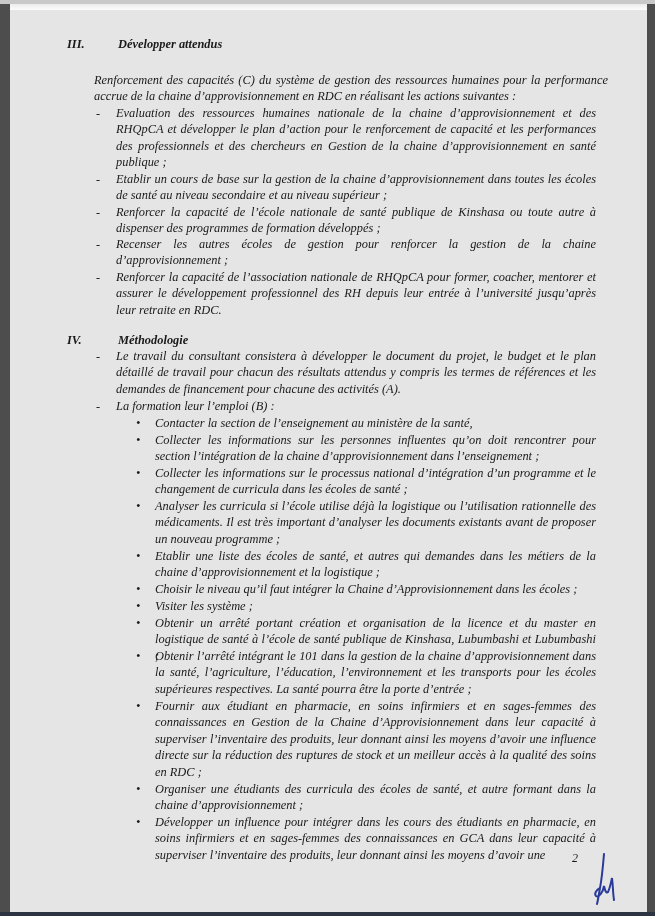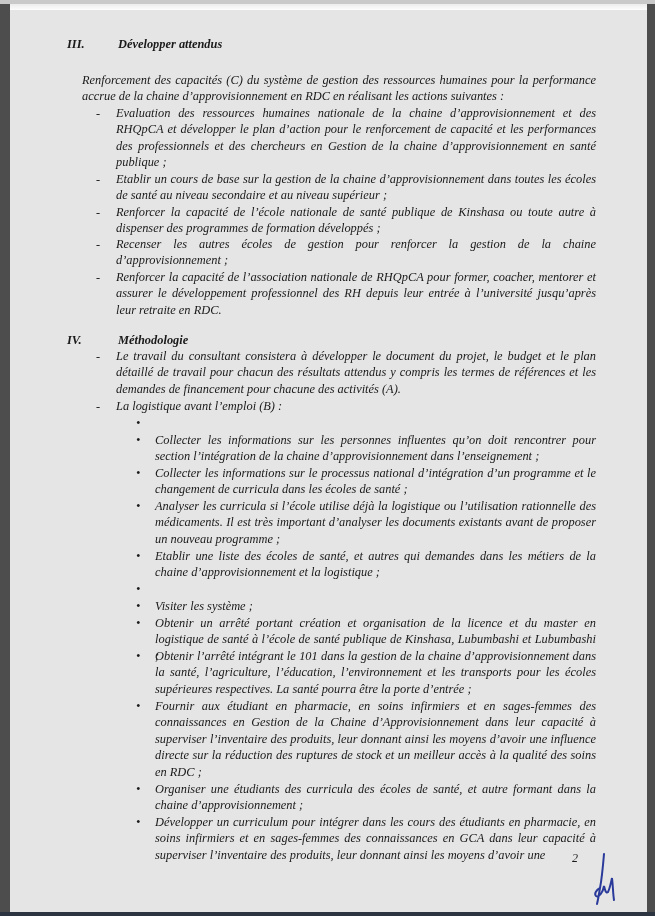--- a/index.html
+++ b/index.html
@@ -42,21 +42,21 @@
 
 <div class="page">
   <div class="page-top-shade"></div>
   <div class="content">
 
     <div class="section-head" style="left:57px; top:32px; width:400px;">
       <span class="num">III.</span>
       <span class="title">Développer attendus</span>
     </div>
 
-    <div class="para" style="left:72px; top:68px; width:514px;">Renforcement des capacités (C) du système de gestion des ressources humaines pour la performance accrue de la chaine d’approvisionnement en RDC en réalisant les actions suivantes :</div>
+    <div class="para" style="left:84px; top:68px; width:514px;">Renforcement des capacités (C) du système de gestion des ressources humaines pour la performance accrue de la chaine d’approvisionnement en RDC en réalisant les actions suivantes :</div>
 
     <div class="item" style="left:106px; top:101px; width:480px;">
       <span class="marker" style="left:-20px;">-</span>
       <span>Evaluation des ressources humaines nationale de la chaine d’approvisionnement et des RHQpCA et développer le plan d’action pour le renforcement de capacité et les performances des professionnels et des chercheurs en Gestion de la chaine d’approvisionnement en santé publique ;</span>
     </div>
     <div class="item" style="left:106px; top:167px; width:480px;">
       <span class="marker" style="left:-20px;">-</span>
       <span>Etablir un cours de base sur la gestion de la chaine d’approvisionnement dans toutes les écoles de santé au niveau secondaire et au niveau supérieur ;</span>
     </div>
     <div class="item" style="left:106px; top:200px; width:480px;">
@@ -76,44 +76,46 @@
       <span class="num">IV.</span>
       <span class="title">Méthodologie</span>
     </div>
 
     <div class="item" style="left:106px; top:344px; width:480px;">
       <span class="marker" style="left:-20px;">-</span>
       <span>Le travail du consultant consistera à développer le document du projet, le budget et le plan détaillé de travail pour chacun des résultats attendus y compris les termes de références et les demandes de financement pour chacune des activités (A).</span>
     </div>
     <div class="item" style="left:106px; top:394px; width:480px;">
       <span class="marker" style="left:-20px;">-</span>
-      <span>La logistique avant l’emploi (B) :</span>
+      <span>La formation leur l’emploi (B) :</span>
     </div>
 
     <div class="item" style="left:145px; top:411px; width:441px;">
       <span class="marker" style="left:-19px;">•</span>
+      <span>Contacter la section de l’enseignement au ministère de la santé,</span>
     </div>
     <div class="item" style="left:145px; top:428px; width:441px;">
       <span class="marker" style="left:-19px;">•</span>
       <span>Collecter les informations sur les personnes influentes qu’on doit rencontrer pour section l’intégration de la chaine d’approvisionnement dans l’enseignement ;</span>
     </div>
     <div class="item" style="left:145px; top:461px; width:441px;">
       <span class="marker" style="left:-19px;">•</span>
       <span>Collecter les informations sur le processus national d’intégration d’un programme et le changement de curricula dans les écoles de santé ;</span>
     </div>
     <div class="item" style="left:145px; top:494px; width:441px;">
       <span class="marker" style="left:-19px;">•</span>
       <span>Analyser les curricula si l’école utilise déjà la logistique ou l’utilisation rationnelle des médicaments. Il est très important d’analyser les documents existants avant de proposer un nouveau programme ;</span>
     </div>
     <div class="item" style="left:145px; top:544px; width:441px;">
       <span class="marker" style="left:-19px;">•</span>
       <span>Etablir une liste des écoles de santé, et autres qui demandes dans les métiers de la chaine d’approvisionnement et la logistique ;</span>
     </div>
     <div class="item" style="left:145px; top:577px; width:441px;">
       <span class="marker" style="left:-19px;">•</span>
+      <span>Choisir le niveau qu’il faut intégrer la Chaine d’Approvisionnement dans les écoles ;</span>
     </div>
     <div class="item" style="left:145px; top:594px; width:441px;">
       <span class="marker" style="left:-19px;">•</span>
       <span>Visiter les système ;</span>
     </div>
     <div class="item" style="left:145px; top:611px; width:441px;">
       <span class="marker" style="left:-19px;">•</span>
       <span>Obtenir un arrêté portant création et organisation de la licence et du master en logistique de santé à l’école de santé publique de Kinshasa, Lubumbashi et Lubumbashi ;</span>
     </div>
     <div class="item" style="left:145px; top:644px; width:441px;">
@@ -123,21 +125,21 @@
     <div class="item" style="left:145px; top:694px; width:441px;">
       <span class="marker" style="left:-19px;">•</span>
       <span>Fournir aux étudiant en pharmacie, en soins infirmiers et en sages-femmes des connaissances en Gestion de la Chaine d’Approvisionnement dans leur capacité à superviser l’inventaire des produits, leur donnant ainsi les moyens d’avoir une influence directe sur la réduction des ruptures de stock et un meilleur accès à la qualité des soins en RDC ;</span>
     </div>
     <div class="item" style="left:145px; top:777px; width:441px;">
       <span class="marker" style="left:-19px;">•</span>
       <span>Organiser une étudiants des curricula des écoles de santé, et autre formant dans la chaine d’approvisionnement ;</span>
     </div>
     <div class="item" style="left:145px; top:810px; width:441px;">
       <span class="marker" style="left:-19px;">•</span>
-      <span>Développer un curriculum pour intégrer dans les cours des étudiants en pharmacie, en soins infirmiers et en sages-femmes des connaissances en GCA dans leur capacité à superviser l’inventaire des produits, leur donnant ainsi les moyens d’avoir une</span>
+      <span>Développer un influence pour intégrer dans les cours des étudiants en pharmacie, en soins infirmiers et en sages-femmes des connaissances en GCA dans leur capacité à superviser l’inventaire des produits, leur donnant ainsi les moyens d’avoir une</span>
     </div>
 
     <div class="page-number" style="left:562px; top:846px;">2</div>
 
     <svg class="signature" style="left:580px; top:848px;" width="34" height="56" viewBox="0 0 34 56">
       <path id="sig-path" d="M14 2 C13 14, 12 26, 10 36 C9 42, 8 48, 7 52 M10 36 C6 38, 4 42, 6 44 C9 46, 13 40, 14 34 C15 38, 16 42, 18 40 C20 36, 21 30, 22 26 C23 34, 23 42, 24 48" fill="none" stroke-width="2" stroke-linecap="round" stroke="#2a3a9a"></path>
     </svg>
 
   </div>
 </div>

